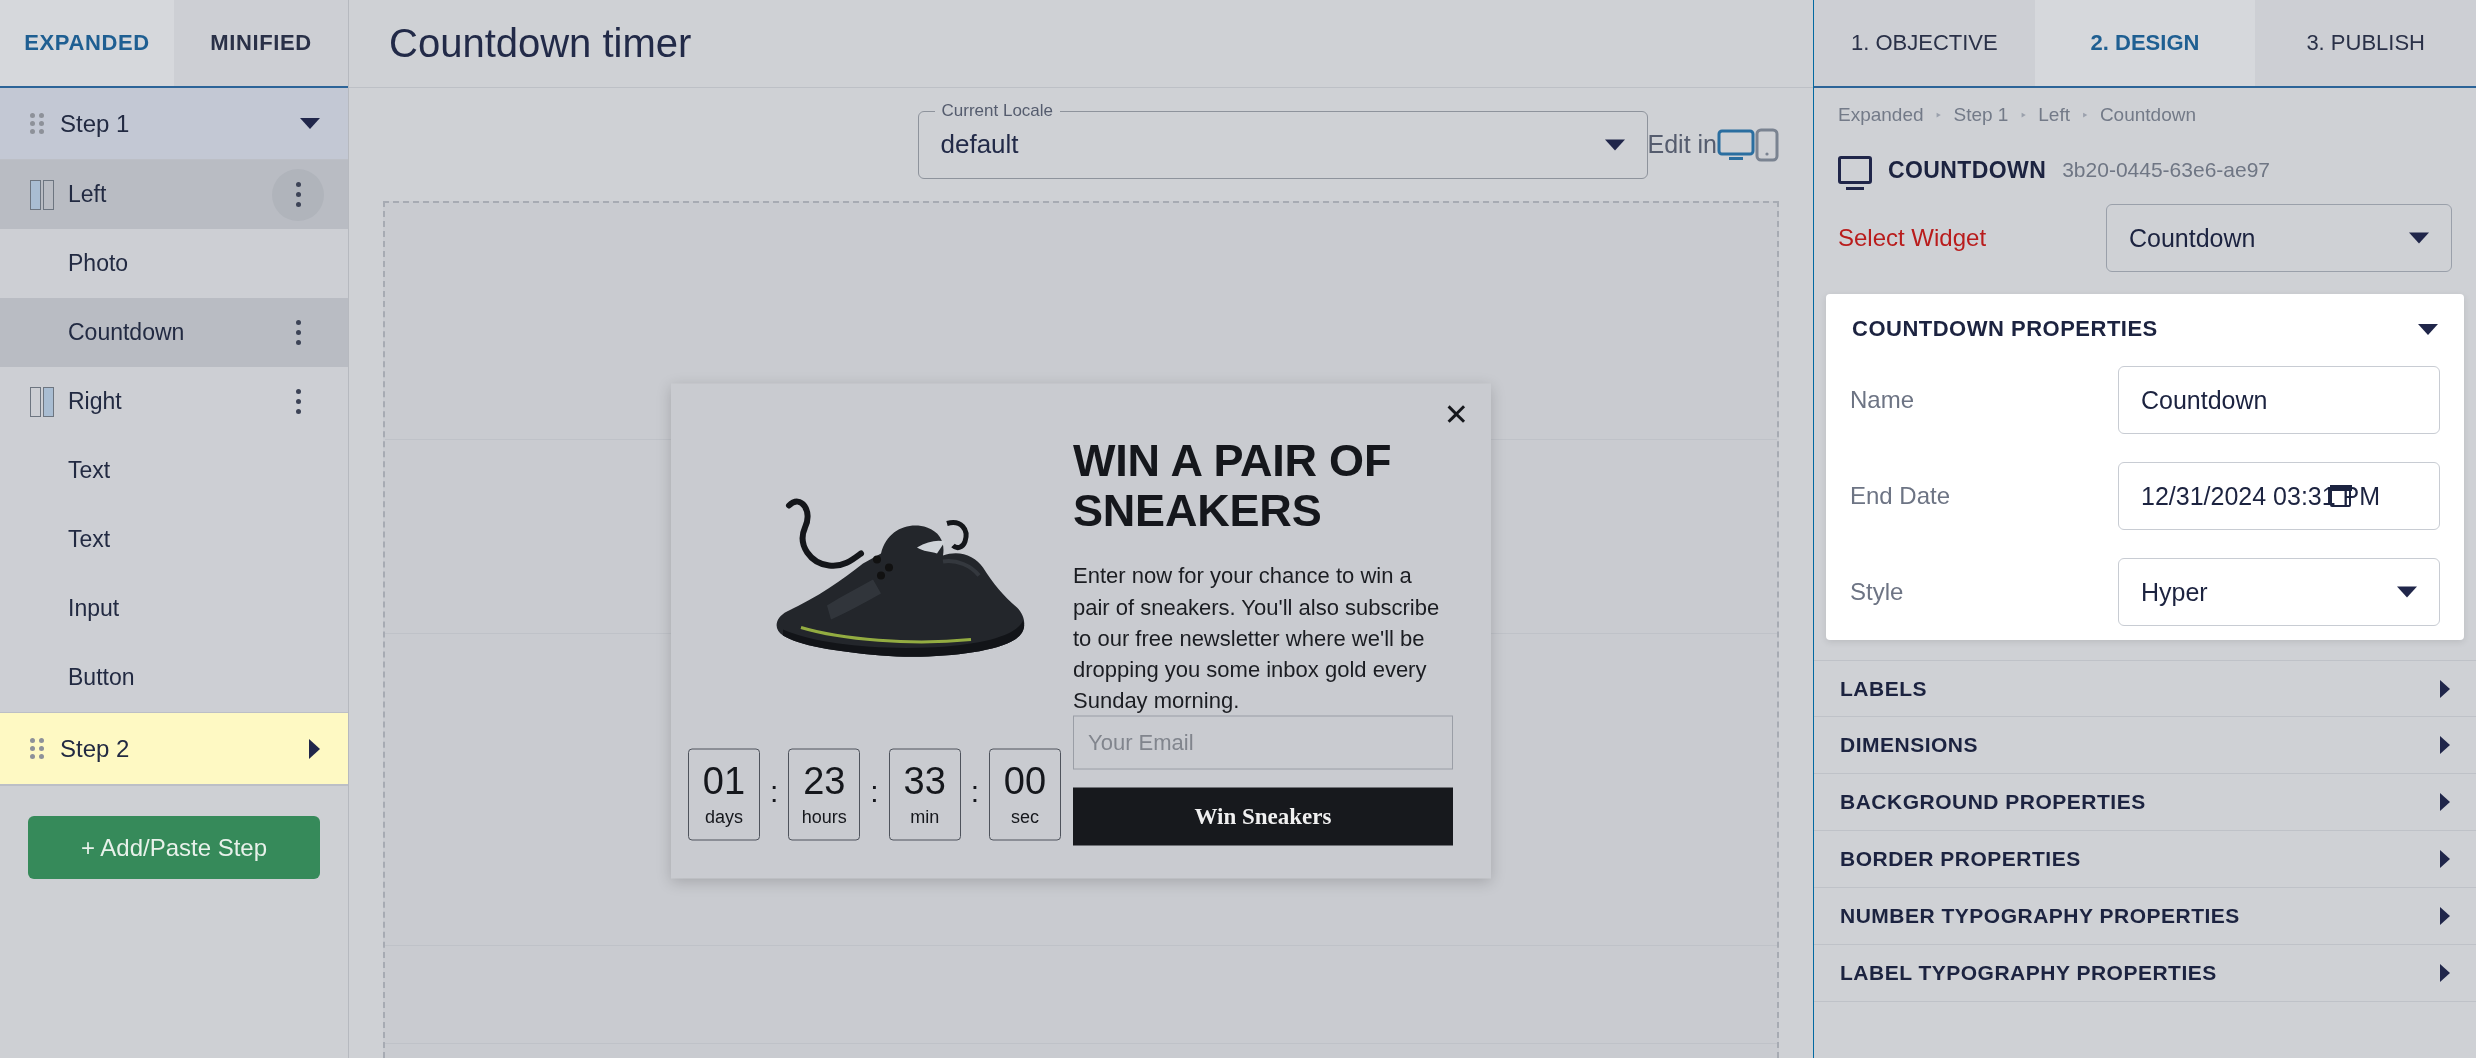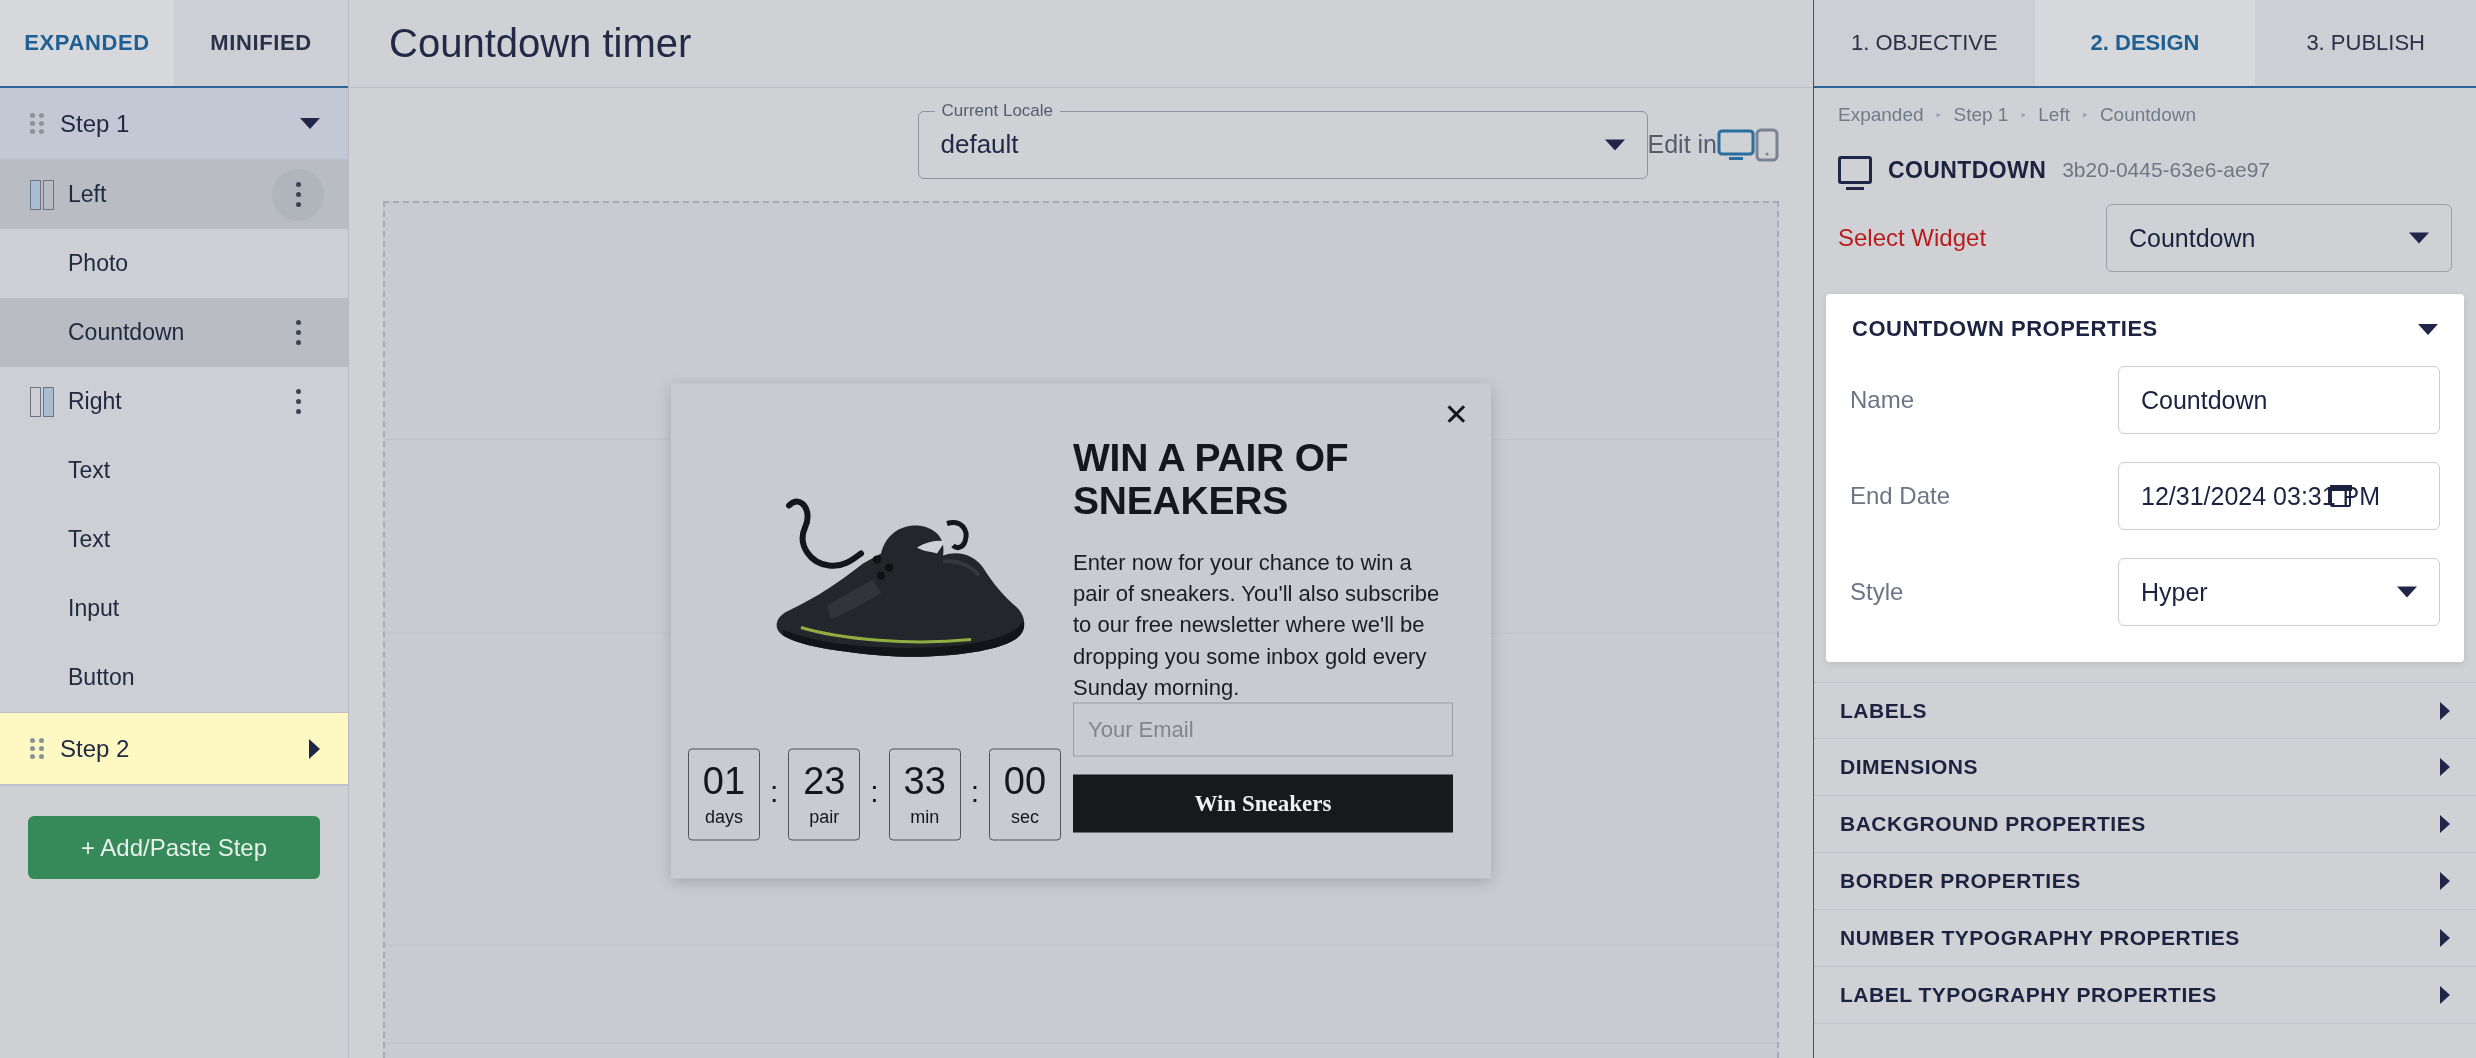--- a/index.html
+++ b/index.html
@@ -146,21 +146,21 @@
     width: 72px; height: 92px; border: 1px solid #4e535c; border-radius: 4px;
     display: flex; flex-direction: column; align-items: center; justify-content: center;
     background: transparent;
   }
   .tnum { font-size: 38px; color: #15171c; line-height: 1; }
   .tlab { font-size: 18px; color: #15171c; margin-top: 7px; }
   .tsep { font-size: 30px; color: #15171c; padding: 0 10px 32px 10px; }
 
   .modal-right { flex:1; padding: 52px 38px 0 12px; display:flex; flex-direction:column; }
   .m-headline {
-    font-size: 39px; font-weight: bold; color: #15171c; line-height: 1.12;
+    font-size: 45px; font-weight: bold; color: #15171c; line-height: 1.12;
     letter-spacing: -0.2px;
   }
   .m-body { font-size: 22px; color: #1b1d22; line-height: 1.42; margin-top: 24px; }
   .m-form { margin-top: auto; padding-bottom: 58px; }
   .m-input {
     width: 100%; height: 54px; border: 1px solid #9a9ea6;
     background: transparent; padding: 0 14px; font-size: 22px; color: #6c717a;
     font-family: "Liberation Sans", sans-serif;
   }
   .m-input::placeholder { color: #81858d; }
@@ -209,21 +209,21 @@
     width:0;height:0;border-left:10px solid transparent;border-right:10px solid transparent;border-top:11px solid #20264a;
   }
   .cal-ico {
     position:absolute; right: 88px; top: 50%; transform: translateY(-50%);
     width: 21px; height: 22px; border: 2.5px solid #1c2340; border-radius: 2px;
   }
   .cal-ico::before { content:''; position:absolute; left:-2.5px; right:-2.5px; top:-2.5px; height:6px; background:#1c2340; }
 
   .props-card {
     margin: 8px 12px 0 12px; background:#fff; border-radius:4px;
-    box-shadow: 0 2px 7px rgba(0,0,0,.10); padding-bottom: 22px;
+    box-shadow: 0 2px 7px rgba(0,0,0,.10); 
   }
   .props-head {
     display:flex; align-items:center; justify-content:space-between;
     padding: 22px 26px 10px 26px;
   }
   .props-head-title { font-size: 22px; font-weight:bold; color:#1c2340; letter-spacing:.5px; }
   .props-card .rp-row-label { color:#6d7484; }
   .props-card .rp-control { border-color:#c8ccd3; background:#fff; }
 
   .section-row {
@@ -395,21 +395,21 @@
               </svg>
             </div>
             <div class="timer-row">
               <div class="tbox">
                 <span class="tnum">01</span>
                 <span class="tlab">days</span>
               </div>
               <span class="tsep">:</span>
               <div class="tbox">
                 <span class="tnum">23</span>
-                <span class="tlab">pair</span>
+                <span class="tlab">hours</span>
               </div>
               <span class="tsep">:</span>
               <div class="tbox">
                 <span class="tnum">33</span>
                 <span class="tlab">min</span>
               </div>
               <span class="tsep">:</span>
               <div class="tbox">
                 <span class="tnum">00</span>
                 <span class="tlab">sec</span>

